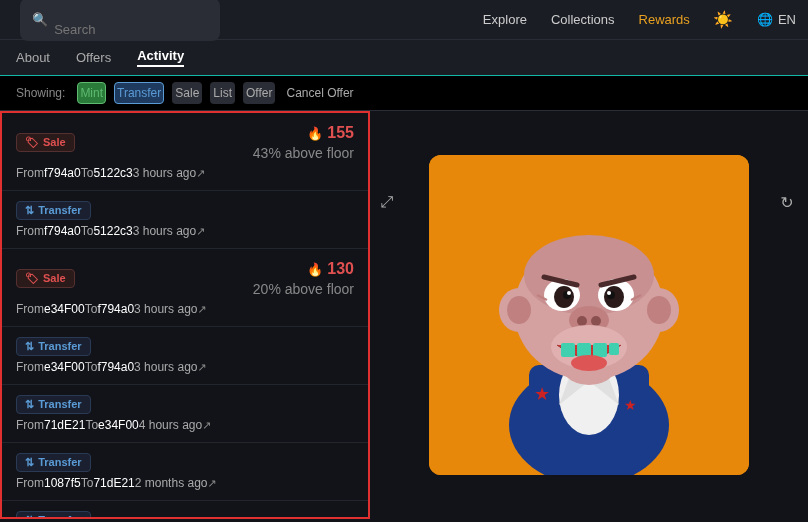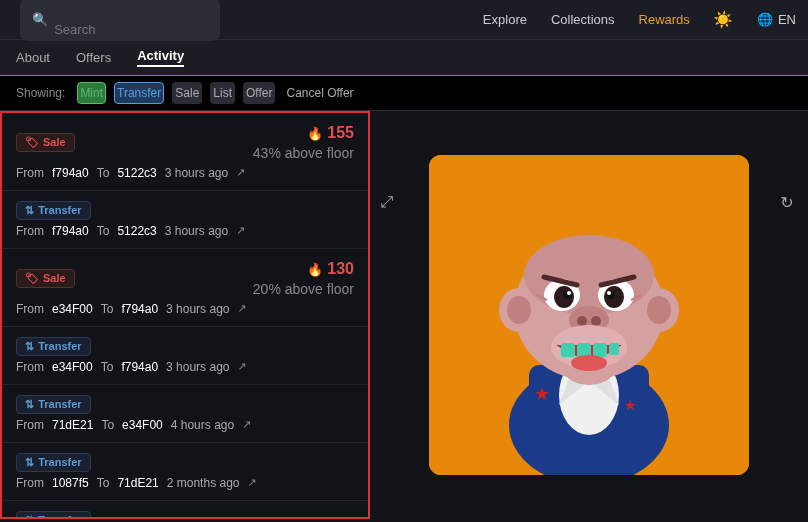--- a/index.html
+++ b/index.html
@@ -239,22 +239,22 @@
       color: #e05050;
     }
     .price-sub {
       color: #888;
       font-size: 14px;
       text-align: center;
     }
 
     .row-meta {
       display: flex;
-      align-items: flex-start;
-      gap: 8px;
+      align-items: flex-end;
+      gap: 0;
       color: #aaa;
       font-size: 12px;
     }
     .addr {
       color: #fff;
       font-weight: 500;
     }
     .ext-link {
       color: #888;
       font-size: 11px;

